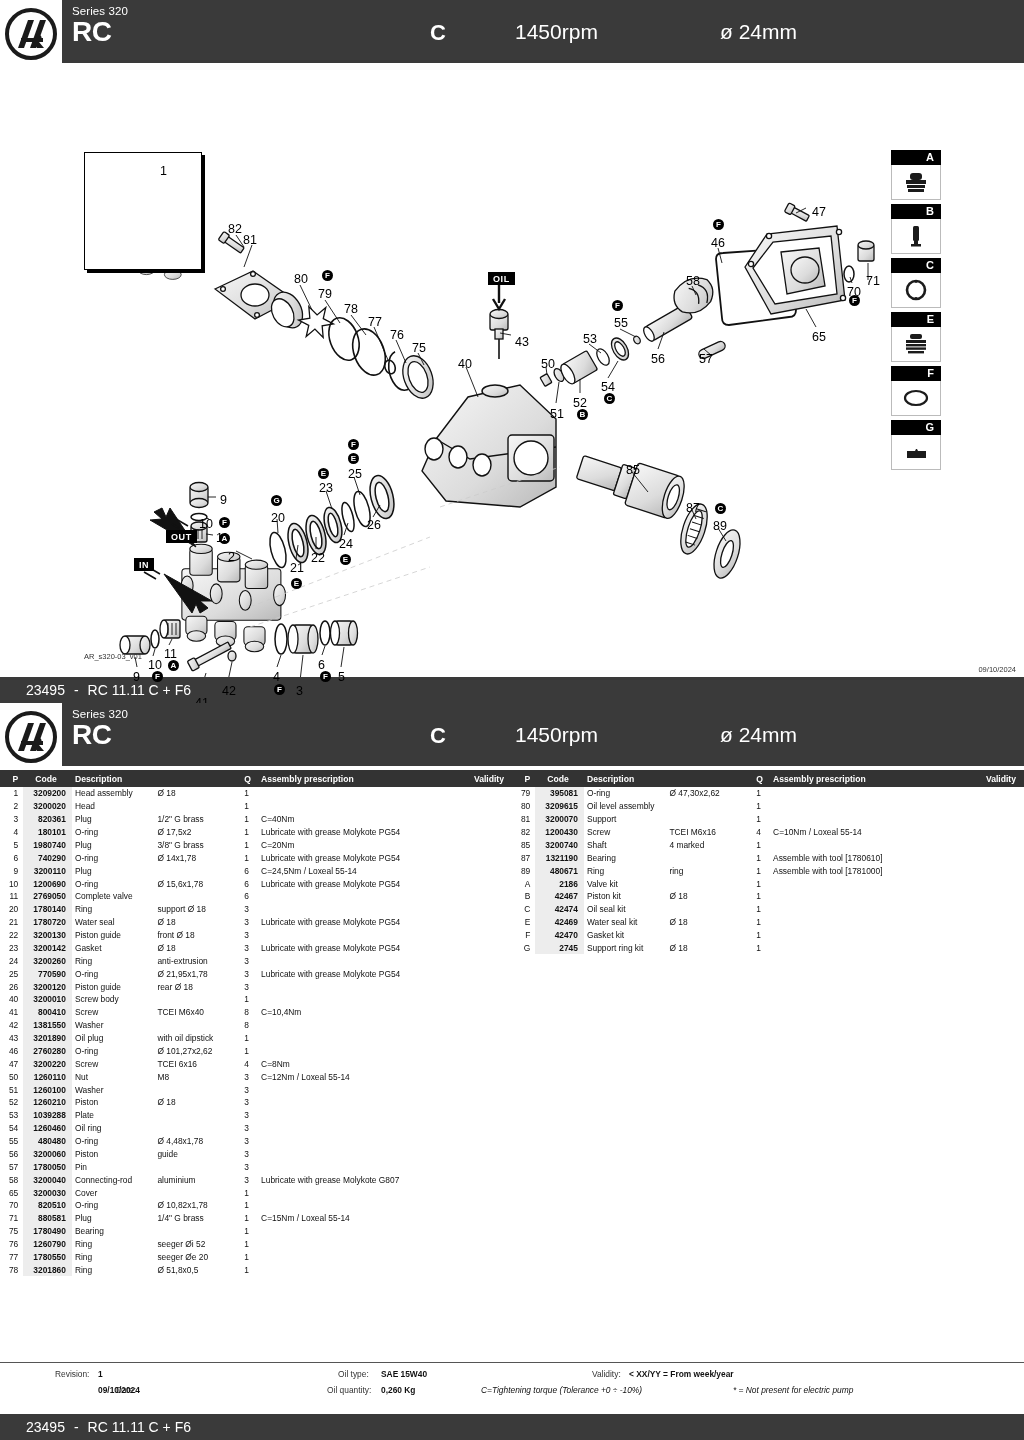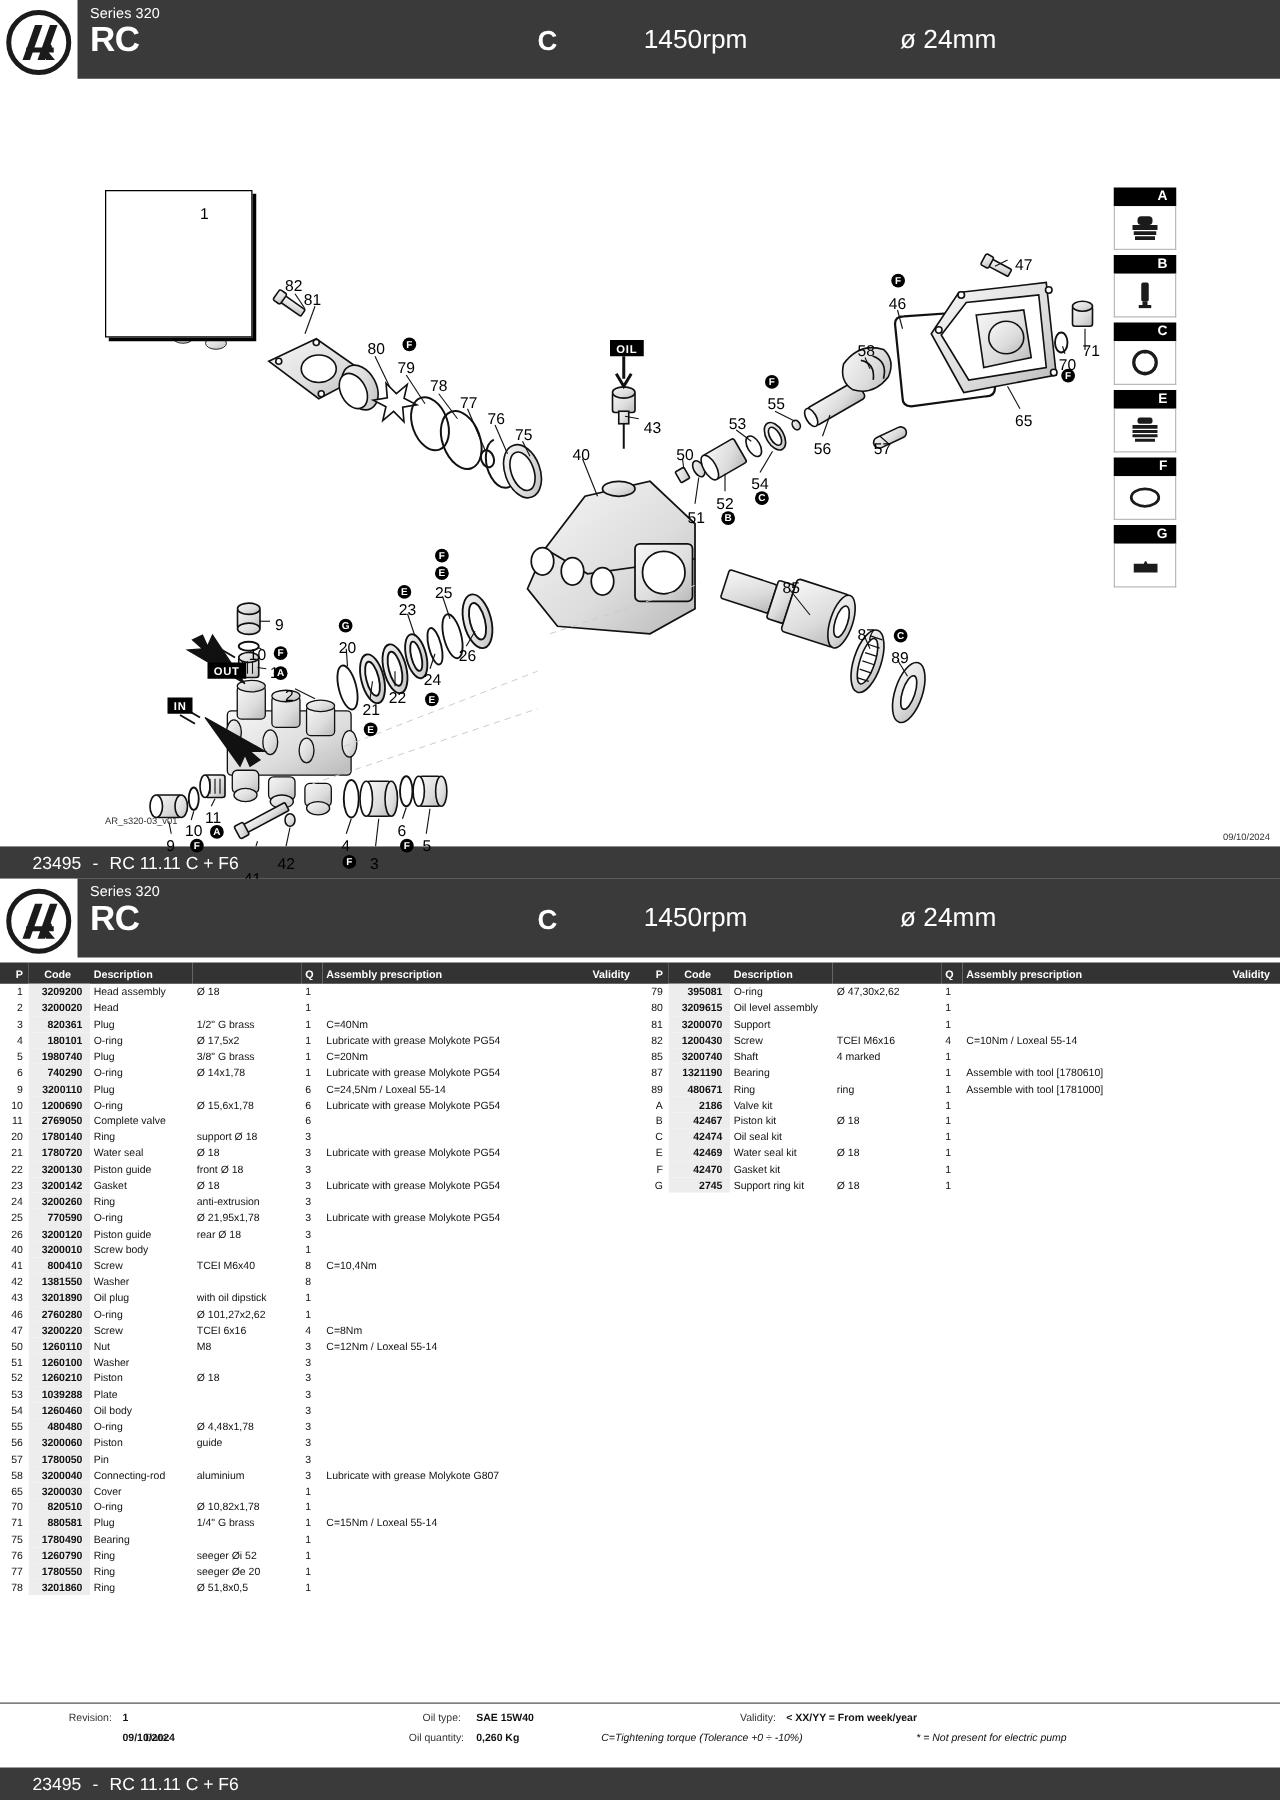--- a/index.html
+++ b/index.html
@@ -909,21 +909,21 @@
             <td class="c-code">1039288</td>
             <td>Plate</td>
             <td></td>
             <td class="c-q">3</td>
             <td></td>
             <td></td>
           </tr>
           <tr>
             <td class="c-p">54</td>
             <td class="c-code">1260460</td>
-            <td>Oil body</td>
+            <td>Oil ring</td>
             <td></td>
             <td class="c-q">3</td>
             <td></td>
             <td></td>
           </tr>
           <tr>
             <td class="c-p">55</td>
             <td class="c-code">480480</td>
             <td>O-ring</td>
             <td>Ø 4,48x1,78</td>

